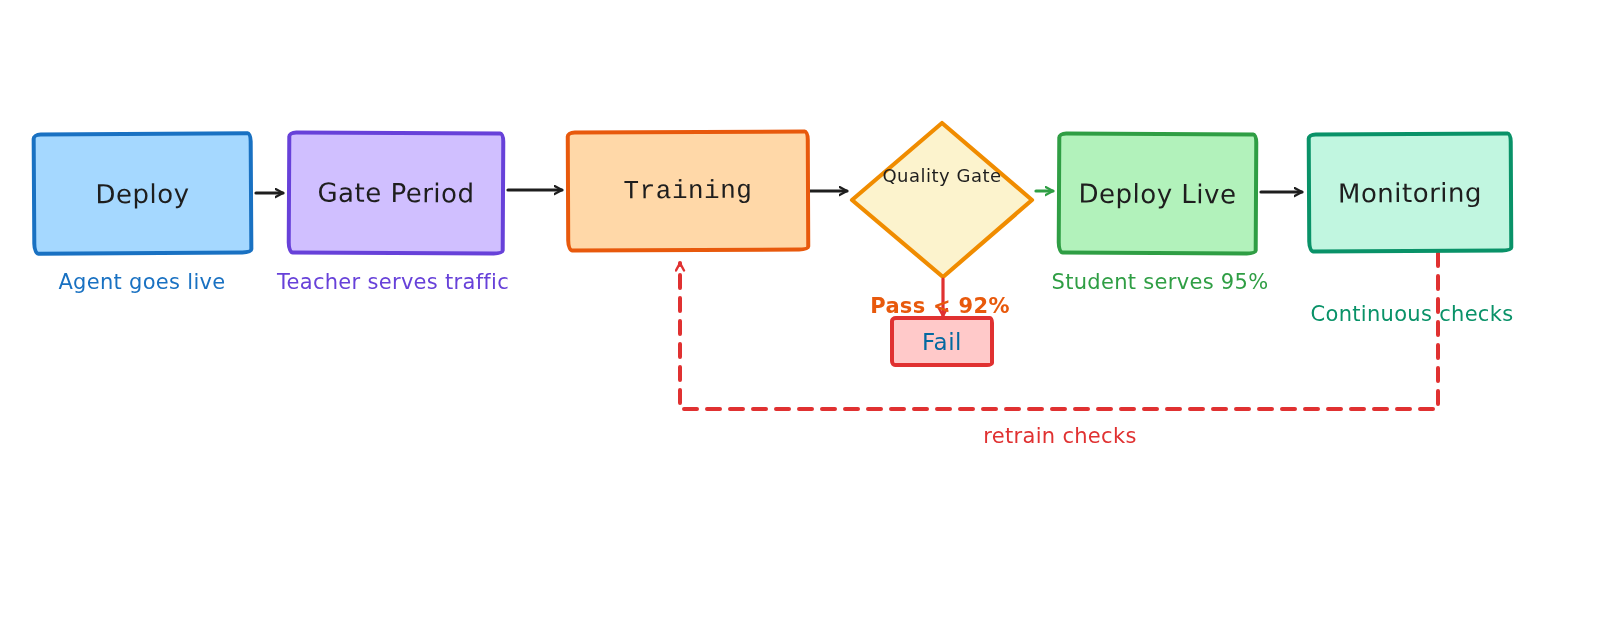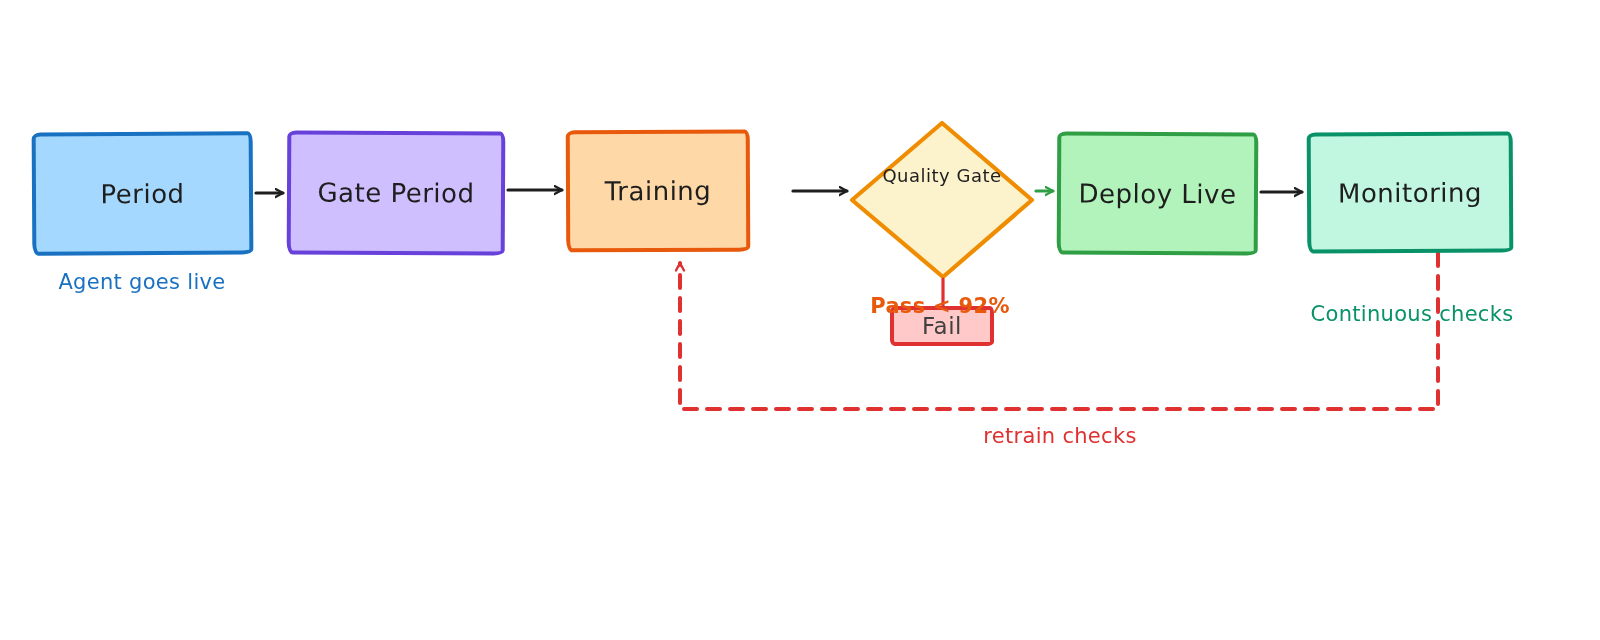--- a/index.html
+++ b/index.html
@@ -34,26 +34,26 @@
     box-sizing: border-box;
     color: #1e1e1e;
     font-size: 26px;
     letter-spacing: 0.5px;
     border-style: solid;
     border-width: 4px;
     border-radius: 9px 5px 11px 6px / 6px 10px 5px 12px;
   }
   .node-deploy     { left: 32px;  top: 132px; width: 221px; height: 123px; border-color:#1971c2; background:#a5d8ff; transform: rotate(-0.35deg); }
   .node-grace      { left: 287px; top: 131px; width: 218px; height: 124px; border-color:#6741d9; background:#d0bfff; transform: rotate(0.3deg); }
-  .node-training   { left: 566px; top: 130px; width: 184px; height: 122px; border-color:#e8590c; background:#ffd8a8; transform: rotate(-0.25deg); }
+  .node-training   { left: 566px; top: 130px; width: 244px; height: 122px; border-color:#e8590c; background:#ffd8a8; transform: rotate(-0.25deg); font-family: Liberation Mono, monospace; }
   .node-student    { left: 1057px; top: 132px; width: 201px; height: 123px; border-color:#2f9e44; background:#b2f2bb; transform: rotate(0.3deg); }
   .node-monitoring { left: 1307px; top: 132px; width: 206px; height: 121px; border-color:#099268; background:#c1f6e0; transform: rotate(-0.3deg); }
   .node-fail {
-    left: 890px; top: 306px; width: 104px; height: 40px;
-    border-color:#e03131; background:#ffc9c9; color:#404040;
+    left: 890px; top: 316px; width: 104px; height: 51px;
+    border-color:#e03131; background:#ffc9c9; color:#0369a1;
     font-size: 23px; border-width: 4px;
     border-radius: 6px 4px 7px 5px / 5px 7px 4px 6px;
   }
   .diamond-label {
     position: absolute;
     z-index: 2;
     left: 882px; top: 164px; width: 120px;
     text-align: center;
     font-size: 18px;
     line-height: 1.32;
@@ -113,39 +113,41 @@
     <path d="M1261,192 L1302,192" fill="none" stroke="#1e1e1e" stroke-width="3.2" stroke-linecap="round" marker-end="url(#arrow-black)"></path>
 
     <path d="M1036,191 L1053,191" fill="none" stroke="#2f9e44" stroke-width="3.2" stroke-linecap="round" marker-end="url(#arrow-green)"></path>
 
     <path d="M943,279 L943,316" fill="none" stroke="#e03131" stroke-width="3.2" stroke-linecap="round" marker-end="url(#arrow-red)"></path>
 
     <path d="M1438,253 L1438,409 L680,409 L680,263" fill="none" stroke="#e03131" stroke-width="4" stroke-dasharray="13 10" stroke-linecap="round" stroke-linejoin="round" marker-end="url(#arrow-red)"></path>
   </svg>
 
   <div class="node node-deploy">
-    <span>Period</span>
+    <span>Deploy</span>
   </div>
   <div class="node node-grace">
     <span>Gate Period</span>
   </div>
   <div class="node node-training">
     <span>Training</span>
   </div>
   <div class="node node-student">
     <span>Deploy Live</span>
   </div>
   <div class="node node-monitoring">
     <span>Monitoring</span>
   </div>
   <div class="node node-fail">
     <span>Fail</span>
   </div>
 
   <div class="diamond-label">Quality Gate</div>
 
   <div class="caption caption-deploy">Agent goes live</div>
+  <div class="caption caption-grace">Teacher serves traffic</div>
+  <div class="caption caption-student">Student serves 95%</div>
   <div class="caption caption-monitoring">Continuous checks</div>
 
   <div class="edge-label edge-label-pass">Pass &lt; 92%</div>
   <div class="edge-label edge-label-retrain">retrain checks</div>
 
 </div>
 
 </body></html>

